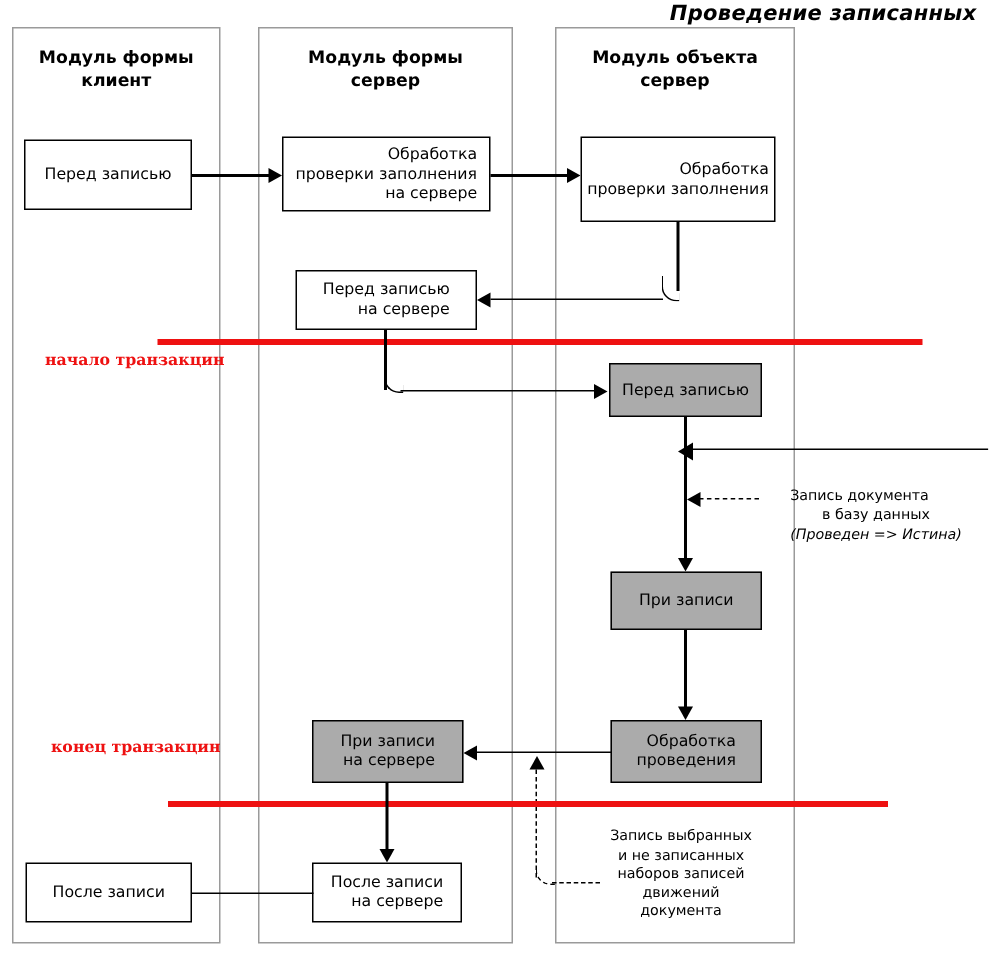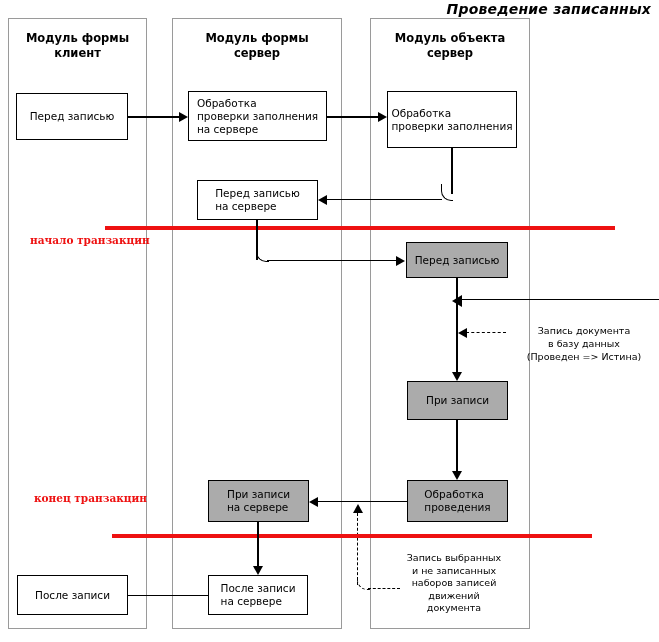--- a/index.html
+++ b/index.html
@@ -52,21 +52,21 @@
   }
   
   .node {
     position: absolute;
     box-sizing: border-box;
     border: 1.5px solid #000000;
     background: #ffffff;
     display: flex;
     align-items: center;
     justify-content: center;
-    text-align: left;
+    text-align: right;
     font-family: "DejaVu Sans", sans-serif;
     font-size: 10.5px;
     line-height: 13px;
     color: #000000;
     white-space: pre-line;
     padding: 1px 2px;
   }
   .node.gray {
     background: #ababab;
   }
@@ -208,23 +208,23 @@
   <div class="node gray" style="left:406px; top:242px; width:102px; height:36px;">Перед записью</div>
 
   <div class="edge h" style="left:460px; top:299px; width:199px; height:1.2px;"></div>
   <div class="arrow left" style="left:452px; top:295px; border-top-width:6px; border-bottom-width:6px; border-right-width:10px;"></div>
 
   <div class="edge v" style="left:456px; top:278px; height:95px;"></div>
   <div class="arrow down" style="left:452px; top:372px;"></div>
 
   <div class="dashed-h" style="left:466px; top:332px; width:40px;"></div>
   <div class="arrow left" style="left:458px; top:328px;"></div>
-  <div class="note center" style="left:509px; top:325px; width:150px;text-align:center;">Запись документа</div>
+  <div class="note center" style="left:498px; top:325px; width:150px;text-align:center;">Запись документа</div>
   <div class="note center" style="left:509px; top:338px; width:150px;">в базу данных</div>
-  <div class="note center" style="left:509px; top:351px; width:150px;">(Проведен =&gt; Истина)</div>
+  <div class="note center" style="left:509px; top:351px; width:150px;font-style:italic;">(Проведен =&gt; Истина)</div>
 
   <div class="node gray" style="left:407px; top:381px; width:101px; height:39px;">При записи</div>
 
   <div class="edge v" style="left:456px; top:420px; height:52px;"></div>
   <div class="arrow down" style="left:452px; top:471px;"></div>
 
   <div class="node gray" style="left:407px; top:480px; width:101px; height:42px;">Обработка
 проведения</div>
 
   <div class="edge h" style="left:318px; top:500.5px; width:90px;"></div>

